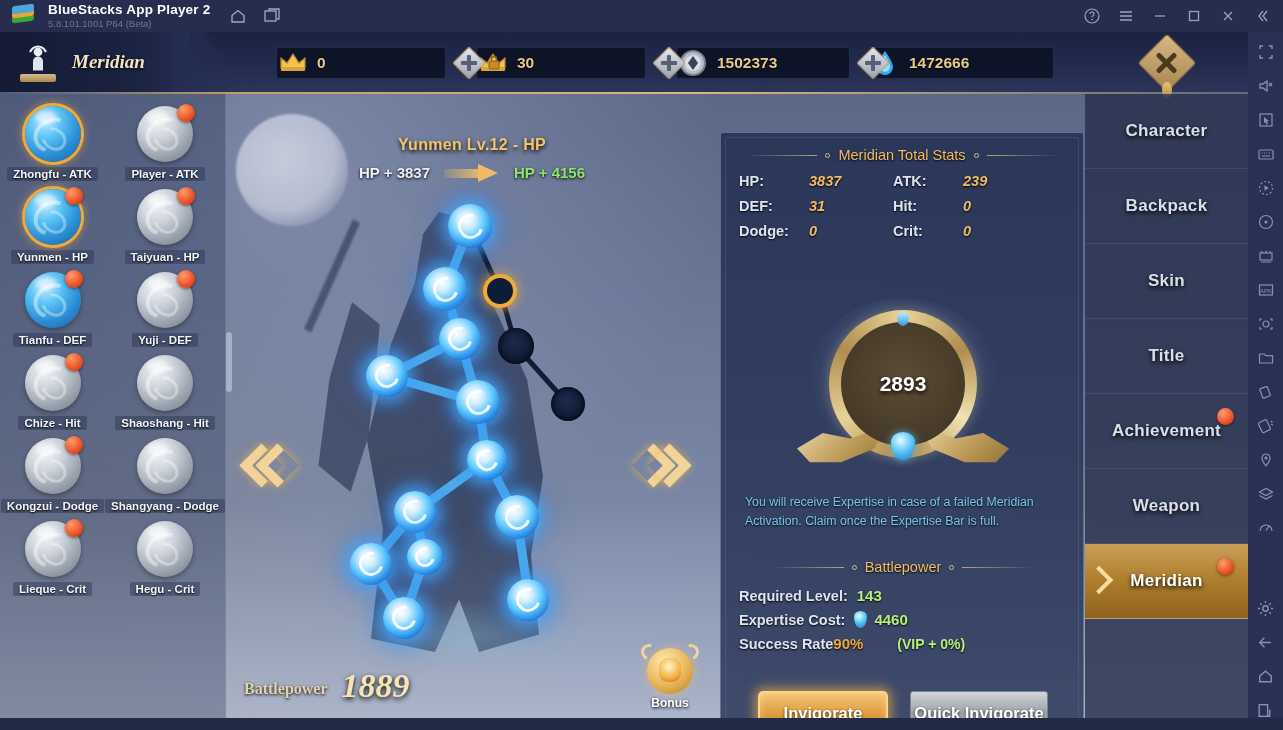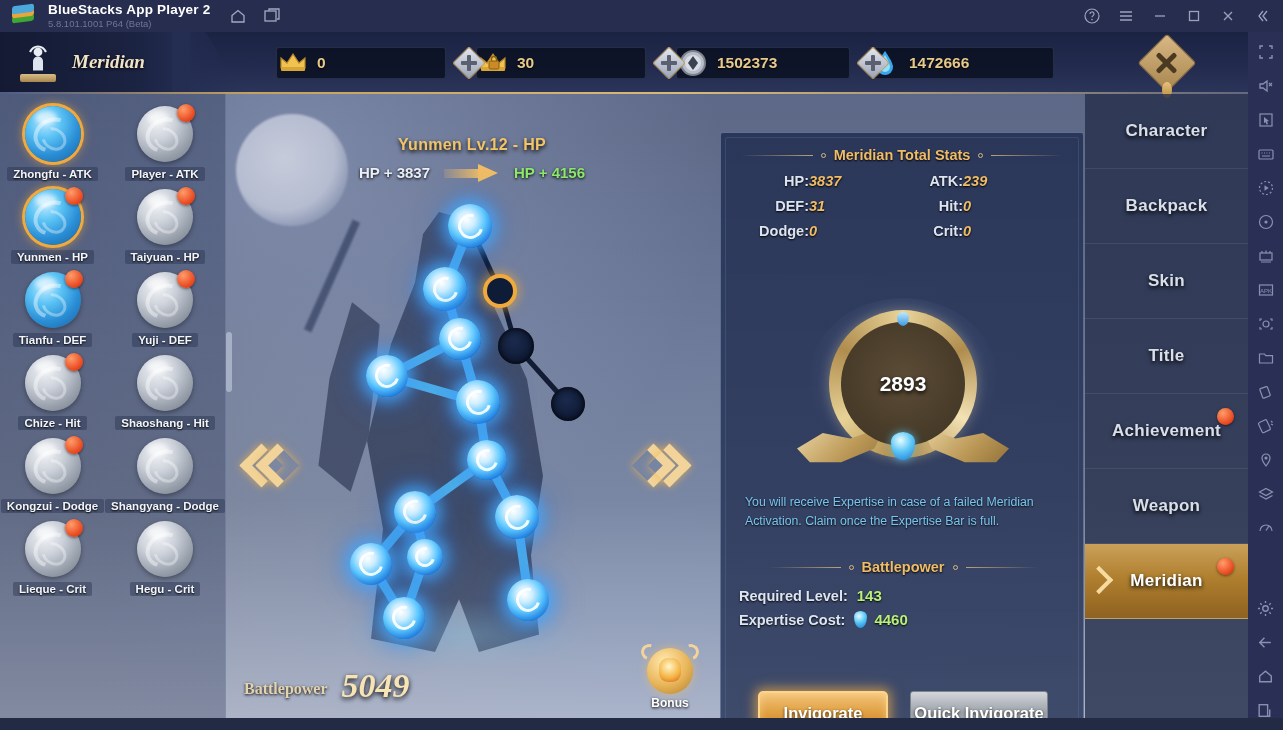--- a/index.html
+++ b/index.html
@@ -169,24 +169,24 @@
   
   .stats{position:absolute;left:720px;top:100px;width:364px;height:622px;
     background:linear-gradient(180deg,rgba(38,50,84,.90),rgba(45,58,92,.86));
     border:1px solid rgba(150,170,210,.45);border-radius:3px;}
   .stats:before{content:"";position:absolute;left:4px;top:4px;right:4px;bottom:4px;
     border:1px solid rgba(120,140,180,.22);border-radius:2px;pointer-events:none;}
   .sec-hd{display:flex;align-items:center;justify-content:center;gap:8px;margin-top:14px;}
   .sec-hd .ln{width:72px;height:1px;background:linear-gradient(90deg,rgba(190,160,100,0),rgba(210,180,120,.85));}
   .sec-hd .ln.r{background:linear-gradient(270deg,rgba(190,160,100,0),rgba(210,180,120,.85));}
   .sec-hd .dot{width:5px;height:5px;border:1px solid #d7b87c;border-radius:50%;}
-  .sec-hd .tt{color:#f0bd66;font-size:14.5px;font-weight:bold;text-shadow:0 1px 2px #000;}
+  .sec-hd .tt{color:#f0bd66;font-size:14.5px;font-weight:normal;text-shadow:0 1px 2px #000;}
 
   .stat-grid{margin:10px 18px 0 18px;display:grid;grid-template-columns:70px 84px 70px 1fr;row-gap:9px;align-items:center;}
-  .stat-grid .k{color:#dce4f2;font-size:14.5px;font-weight:bold;text-shadow:0 1px 2px #000;text-align:right;}
+  .stat-grid .k{color:#dce4f2;font-size:14.5px;font-weight:bold;text-shadow:0 1px 2px #000;}
   .stat-grid .v{color:#f0bd66;font-size:14.5px;font-weight:bold;text-shadow:0 1px 2px #000;font-style:italic;}
 
   .medal{position:absolute;left:78px;top:165px;width:208px;height:180px;}
   .medal .halo{position:absolute;left:8px;top:0;width:192px;height:170px;border-radius:50%;
     background:radial-gradient(ellipse at 50% 45%,rgba(110,135,195,.50),rgba(90,110,170,0) 70%);}
   .medal .ring{position:absolute;left:30px;top:12px;width:148px;height:148px;border-radius:50%;
     background:conic-gradient(#e9d49a,#b08d4e,#f3e2b4,#a98645,#e7d296,#b08d4e,#e9d49a);
     box-shadow:0 0 12px rgba(235,205,140,.35);}
   .medal .inner{position:absolute;left:42px;top:24px;width:124px;height:124px;border-radius:50%;
     background:radial-gradient(circle at 50% 45%,#5b4c36,#463a28 70%,#3b3123 100%);
@@ -608,21 +608,21 @@
             <span class="sw"></span>
           </div>
 
         <div class="mnode next" style="left:257px;top:80px;width:34px;height:34px;"></div>
         <div class="mnode off" style="left:272px;top:134px;width:36px;height:36px;"></div>
         <div class="mnode off" style="left:325px;top:193px;width:34px;height:34px;"></div>
       </div>
 
       <div class="bp">
         <span class="lbl">Battlepower</span>
-        <span class="v">5049</span>
+        <span class="v">1889</span>
       </div>
 
       <div class="bonus">
         <div class="ball">
           <span class="horn1"></span>
             <span class="horn2"></span>
             <span class="core"></span>
         </div>
         <div class="bl">Bonus</div>
       </div>
@@ -679,20 +679,25 @@
         <div class="inv-rows">
           <div class="inv-row">
             <span class="k">Required Level:</span>
             <span class="v">143</span>
           </div>
           <div class="inv-row">
             <span class="k">Expertise Cost:</span>
             <span class="drop"></span>
             <span class="v">4460</span>
           </div>
+          <div class="inv-row">
+            <span class="k">Success Rate</span>
+            <span class="v orange">90%</span>
+            <span class="vip">(VIP + 0%)</span>
+          </div>
         </div>
       </div>
 
       <div class="btns">
         <div class="btn primary">Invigorate</div>
         <div class="btn secondary">Quick Invigorate</div>
       </div>
     </div>
 
     <div class="rnav">

